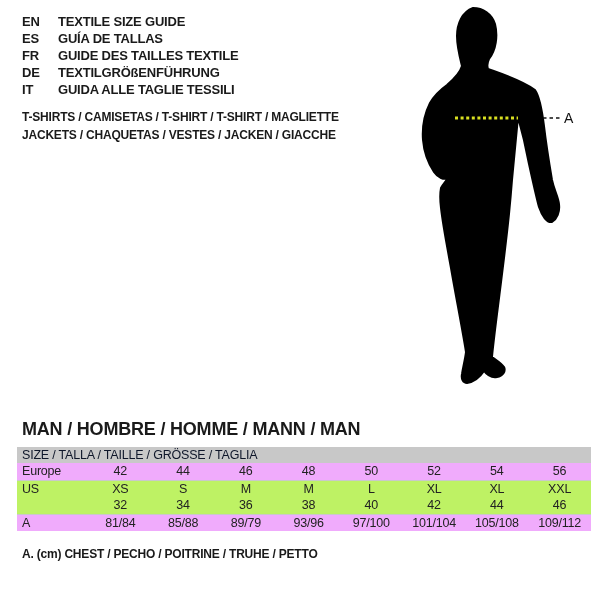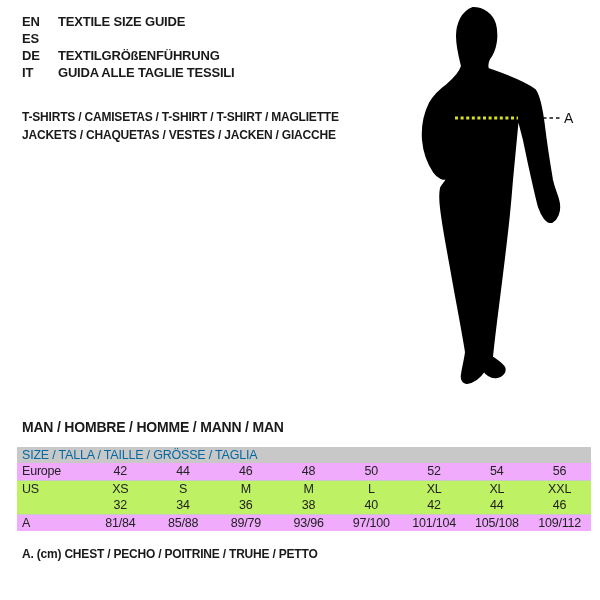--- a/index.html
+++ b/index.html
@@ -49,41 +49,41 @@
     top: 0px;
     width: 210px;
     height: 420px;
   }
 
   
   .section-title {
     position: absolute;
     left: 22px;
     top: 419px;
-    font-size: 14px;
+    font-size: 18px;
     font-weight: bold;
     letter-spacing: -0.2px;
     white-space: nowrap;
   }
 
   
   .size-table {
     position: absolute;
     left: 17px;
     top: 447px;
     width: 574px;
     font-size: 12.5px;
     letter-spacing: -0.2px;
   }
   .size-table-header {
     height: 16px;
     line-height: 16px;
     background: #c8c8c8;
     padding-left: 5px;
-    color: #0369a1;
+    color: #0f172a;
     white-space: nowrap;
   }
   .size-row {
     display: flex;
     height: 17px;
     line-height: 17px;
     color: #222222;
   }
   .size-row .row-label {
     width: 72px;
@@ -112,20 +112,25 @@
 </head>
 <body>
 
 <div class="lang-block">
   <div class="lang-row">
     <span class="lang-code">EN</span>
     <span class="lang-label">TEXTILE SIZE GUIDE</span>
   </div>
   <div class="lang-row">
     <span class="lang-code">ES</span>
+    <span class="lang-label">GUÍA DE TALLAS</span>
+  </div>
+  <div class="lang-row">
+    <span class="lang-code">FR</span>
+    <span class="lang-label">GUIDE DES TAILLES TEXTILE</span>
   </div>
   <div class="lang-row">
     <span class="lang-code">DE</span>
     <span class="lang-label">TEXTILGRÖßENFÜHRUNG</span>
   </div>
   <div class="lang-row">
     <span class="lang-code">IT</span>
     <span class="lang-label">GUIDA ALLE TAGLIE TESSILI</span>
   </div>
 </div>

